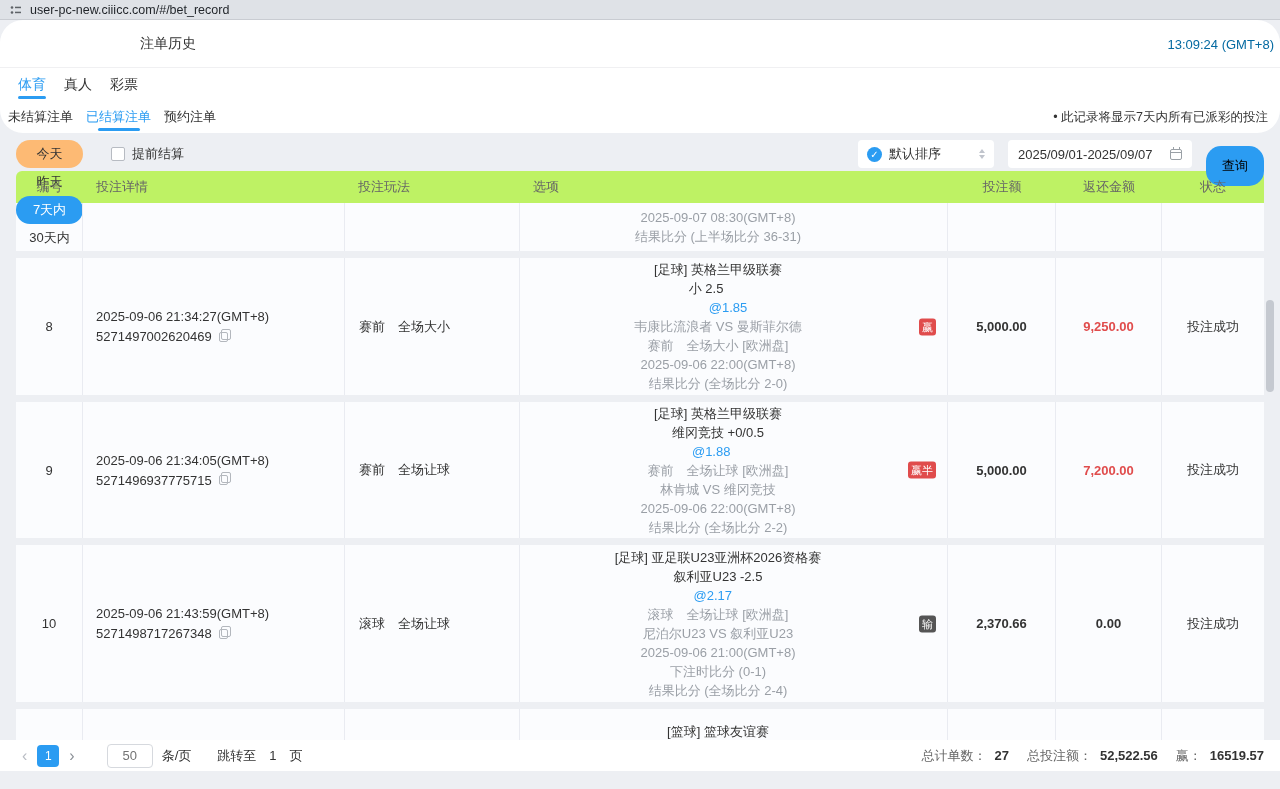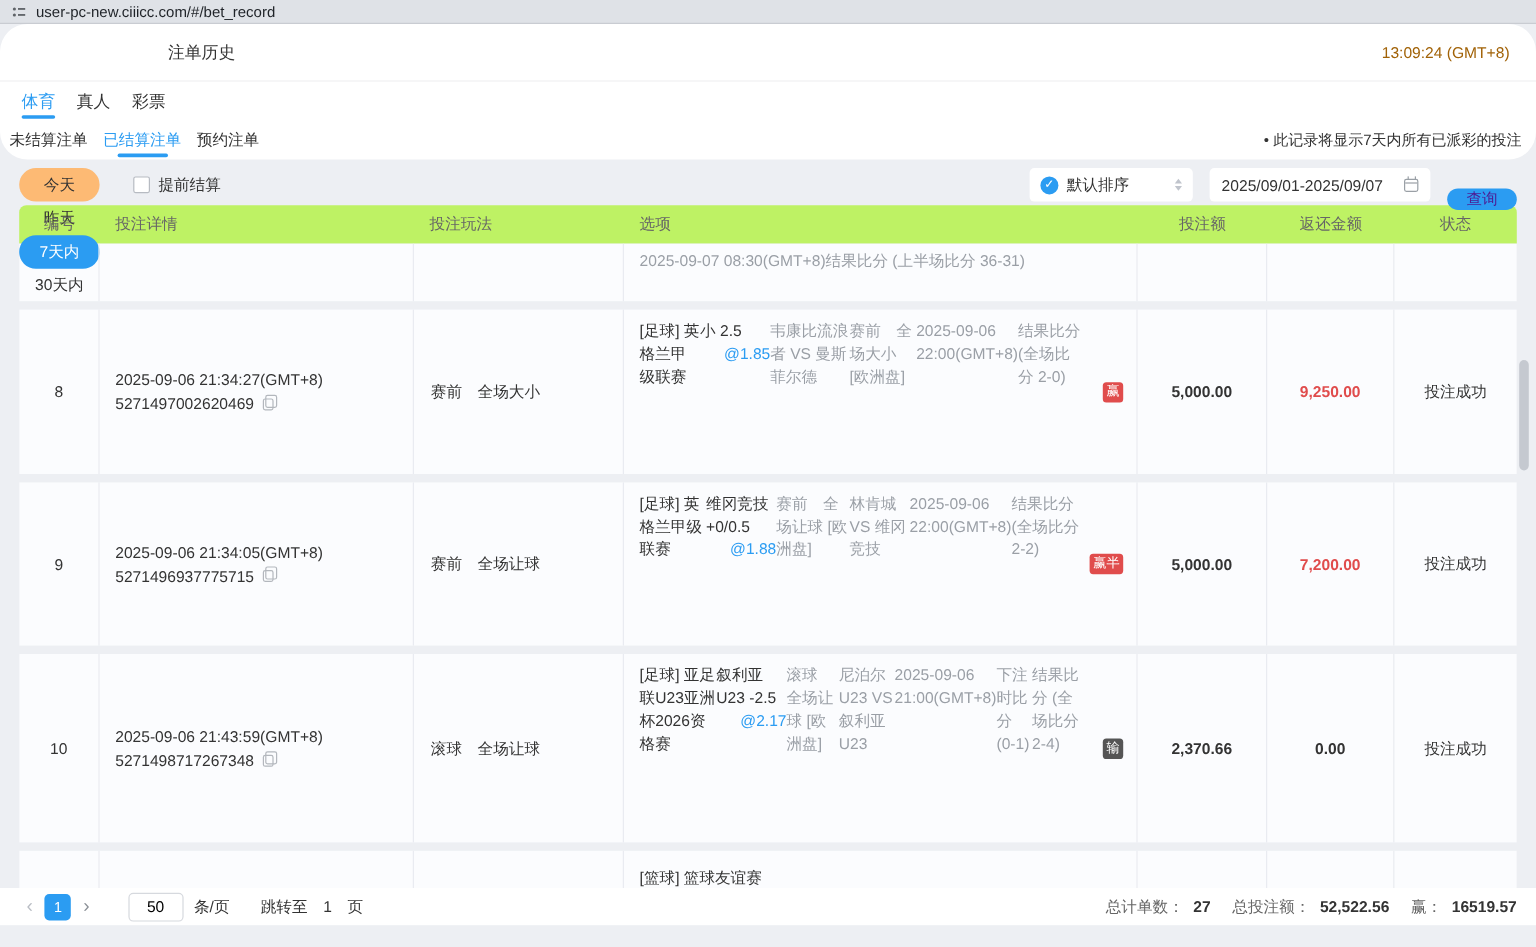--- a/index.html
+++ b/index.html
@@ -8,21 +8,21 @@
     font-family:"Liberation Sans","DejaVu Sans",sans-serif;
     background:#edeff3; color:#333; position:relative; overflow:hidden; font-size:13px;
   }
   
   .browser-bar { height:20px; background:#dfe2e7; border-bottom:1px solid #c9ccd2;
     display:flex; align-items:center; gap:8px; padding:0 10px; font-size:12.5px; color:#1f2328; }
   
   .header-region { background:#fff;border-radius:23px; }
   .header-top { height:48px; position:relative; border-bottom:1px solid #f0f0f2; }
   .page-title { position:absolute; left:140px; top:50%; transform:translateY(-50%); font-size:14px; color:#333; }
-  .clock { position:absolute; right:22px; top:50%; transform:translateY(-50%); font-size:13px; color:#a16207; }
+  .clock { position:absolute; right:6px; top:50%; transform:translateY(-50%); font-size:13px; color:#0369a1; }
   .tabs-row { height:33px; display:flex; align-items:center; gap:18px; padding:0 0 0 18px; }
   .tab { font-size:14px; color:#333; cursor:pointer; position:relative; height:100%; display:flex; align-items:center; }
   .tab.active { color:#2b9cf2; }
   .tab.active::after { content:''; position:absolute; left:0; right:0; bottom:2px; height:3px; border-radius:2px; background:#2b9cf2; }
   .subtabs-row { height:32px; display:flex; align-items:center; gap:13px; padding-left:8px; position:relative; }
   .subtab { font-size:13px; color:#333; cursor:pointer; position:relative; height:100%; display:flex; align-items:center; }
   .subtab.active { color:#2b9cf2; }
   .subtab.active::after { content:''; position:absolute; left:50%; transform:translateX(-50%); bottom:2px; width:42px; height:3px; border-radius:2px; background:#2b9cf2; }
   .notice { position:absolute; right:12px; font-size:12.5px; color:#333; }
   
@@ -36,62 +36,62 @@
   .sort-box { width:136px; height:28px; background:#fff; border-radius:4px; display:flex; align-items:center; gap:7px; padding:0 9px; cursor:pointer; }
   .check-circle { width:15px; height:15px; border-radius:50%; background:#2b9cf2; color:#fff; font-size:10px; display:flex; align-items:center; justify-content:center; }
   .caret { margin-left:auto; display:flex; flex-direction:column; gap:2px; }
   .caret i { width:0; height:0; border-left:3.5px solid transparent; border-right:3.5px solid transparent; }
   .caret .up { border-bottom:4px solid #c0c4cc; }
   .caret .down { border-top:4px solid #c0c4cc; }
   .date-box { width:184px; height:28px; background:#fff; border-radius:4px; display:flex; align-items:center; justify-content:space-between; padding:0 10px; cursor:pointer; }
   .calendar-icon { position:relative; width:12px; height:11px; border:1px solid #9aa0a6; border-radius:2px; }
   .calendar-icon::before { content:''; position:absolute; top:2px; left:0; right:0; border-top:1px solid #9aa0a6; }
   .calendar-icon::after { content:''; position:absolute; top:-3px; left:2px; width:5px; height:3px; border-left:1px solid #9aa0a6; border-right:1px solid #9aa0a6; }
-  .search-btn { width:58px; height:18px; border:none; background:#2b9cf2; color:#4c1d95; border-radius:15px; font-size:13px; cursor:pointer;margin-top:24px; }
+  .search-btn { width:58px; height:40px; border:none; background:#2b9cf2; color:#000000; border-radius:15px; font-size:13px; cursor:pointer;margin-top:24px; }
   
   .table { margin:0 16px; width:1248px; }
   .thead { display:flex; height:32px; background:#bef264; border-radius:6px 6px 0 0; font-size:13px; color:#666; }
   .thead .hcell { display:flex; align-items:center; }
   .tbody { height:537px; overflow:hidden; }
   .trow { display:flex; background:#fbfcfe; }
   .trow + .trow { margin-top:7px; }
   .cell { border-right:1px solid #e9ebf1; }
   .cell:last-child, .hcell:last-child { border-right:none; }
   .w-id{width:67px;} .w-detail{width:262px;} .w-play{width:175px;} .w-option{width:428px;}
   .w-stake{width:108px;} .w-payout{width:106px;} .w-status{width:102px;}
   .hcell.w-id{justify-content:center;} .hcell.w-detail,.hcell.w-play,.hcell.w-option{padding-left:13px;}
   .hcell.w-stake,.hcell.w-payout,.hcell.w-status{justify-content:center;}
   .c-id { display:flex; align-items:center; justify-content:center; color:#333; }
   .c-detail { display:flex; flex-direction:column; justify-content:center; gap:5px; padding-left:13px; color:#333; }
   .ticket-line { display:flex; align-items:center; }
   .copy-icon { position:relative; display:inline-block; width:9px; height:10px; border:1px solid #b3b7bd; border-radius:2px; background:#fbfcfe; margin-left:7px; cursor:pointer; }
   .copy-icon::before { content:''; position:absolute; left:1px; top:-4px; width:8px; height:9px; border:1px solid #b3b7bd; border-radius:2px; }
   .c-play { display:flex; align-items:center; padding-left:14px; color:#333; }
-  .c-option { position:relative; display:flex; flex-direction:row; justify-content:center; padding:8px 44px 8px 13px; line-height:19px; }
+  .c-option { position:relative; display:flex; flex-direction:column; justify-content:center; padding:8px 44px 8px 13px; line-height:19px;align-items:center; }
   .oline.title { color:#333; }
   .oline.meta { color:#9a9fa6; }
   .oline.sel { color:#333; }
   .odds { color:#2b9cf2; margin-left:20px; }
   .badge { position:absolute; right:11px; top:50%; transform:translateY(-50%); color:#fff; font-size:11px; line-height:1; padding:3px 3px; border-radius:3px; }
   .badge-win { background:#e04c4c; }
   .badge-lose { background:#555; }
   .c-amt { display:flex; align-items:center; justify-content:center; font-weight:700; color:#333; }
   .c-amt.red { color:#e04c4c; }
   .c-status { display:flex; align-items:center; justify-content:center; color:#333; }
   .trow.partial-top .c-option { justify-content:flex-start; padding-top:5px; }
   .trow.partial-bottom .c-option { justify-content:flex-start; padding-top:13px; }
   
   .pagination { position:absolute; left:0; top:740px; width:1280px; height:31px; background:#fff;
     display:flex; align-items:center; padding:0 16px; font-size:13px; }
   .pg-chevron { font-size:16px; line-height:1; padding:0 6px; cursor:pointer; color:#b9bdc4; }
   .pg-chevron.next { color:#8b9097; }
   .pg-current { width:22px; height:22px; background:#2b9cf2; color:#fff; border-radius:4px; font-size:12px;
     display:flex; align-items:center; justify-content:center; margin:0 4px; cursor:pointer; }
   .pg-size-input { width:46px; height:24px; border:1px solid #d6d9de; border-radius:4px; text-align:center;
-    font-size:13px; color:#000000; margin-left:26px; font-family:inherit; }
+    font-size:13px; color:#737373; margin-left:26px; font-family:inherit; }
   .pg-label { color:#333; margin-left:9px; }
   .pg-jump-label { margin-left:26px; color:#333;text-align:center; }
   .pg-jump-page { margin:0 13px; color:#333; cursor:text; }
   .totals { margin-left:auto; display:flex; align-items:center; }
   .totals .tlabel { color:#666; }
   .totals .tvalue { color:#333; font-weight:700; margin-left:8px; }
   .totals .tvalue + .tlabel { margin-left:18px; }
   
   .scroll-thumb { position:absolute; left:1266px; top:300px; width:8px; height:92px; background:#c5c9d0; border-radius:4px; cursor:grab; }
 </style>

